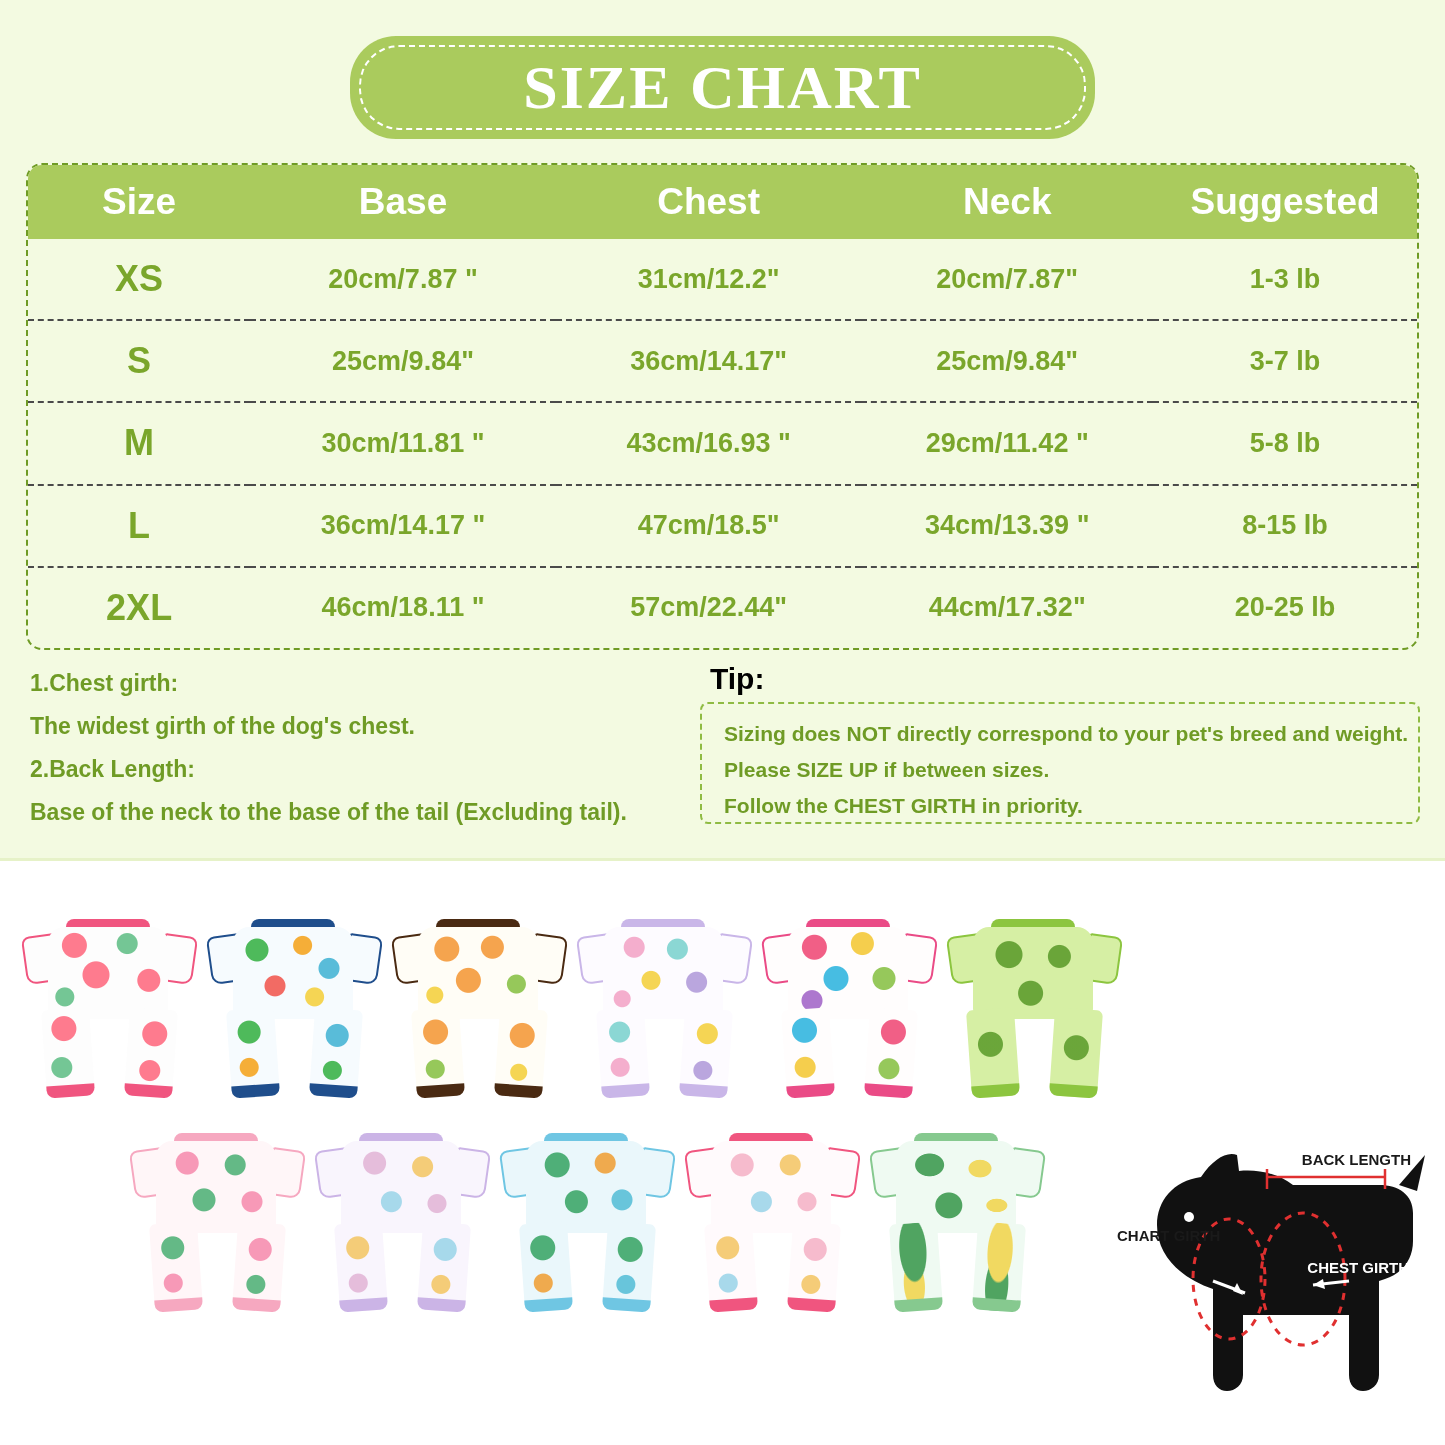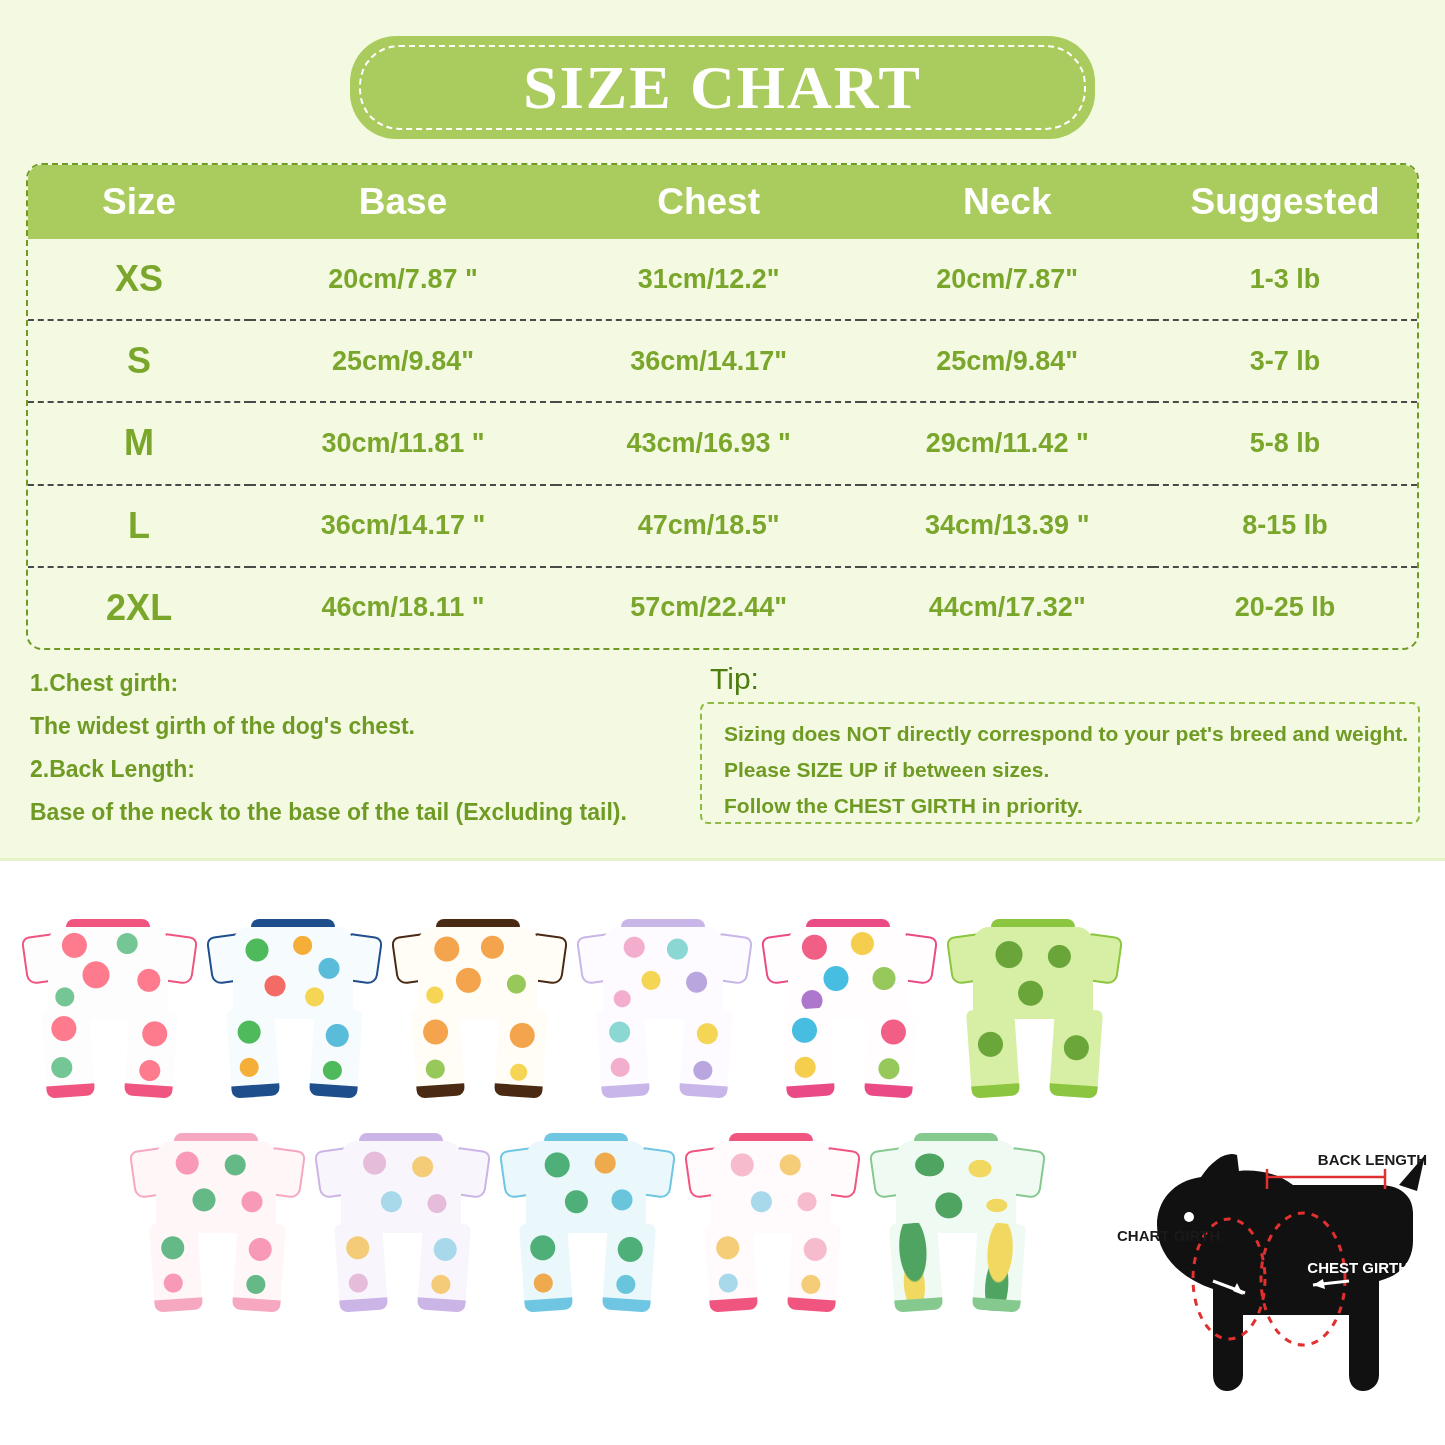--- a/index.html
+++ b/index.html
@@ -119,23 +119,23 @@
   }
   .notes-left div { white-space: nowrap; }
 
   .tip-block {
     position: absolute;
     left: 700px;
     top: 662px;
     width: 720px;
   }
   .tip-title {
-    color: #4d7c0f;
+    color: #000000;
     font-size: 30px;
-    font-weight: normal;
+    font-weight: bold;
     margin-left: 10px;
     margin-bottom: 6px;
   }
   .tip-box {
     border: 2px dashed #8fbb43;
     border-radius: 8px;
     padding: 12px 14px 12px 22px;
     box-sizing: border-box;
     width: 720px;
     height: 122px;
@@ -255,21 +255,21 @@
     height: 300px;
   }
   .dog-label {
     position: absolute;
     font-size: 15px;
     font-weight: bold;
     color: #1a1a1a;
     font-family: "Liberation Sans", sans-serif;
     white-space: nowrap;
   }
-  .lbl-back { right: 0; top: 22px; }
+  .lbl-back { right: 16px; top: 22px; }
   .lbl-neck { left: 0px; top: 98px; }
   .lbl-chest { right: 18px; top: 130px; }
 </style>
 </head>
 <body>
 
 <div class="page">
 
   <div class="title-wrap">
     <div class="title-pill">

